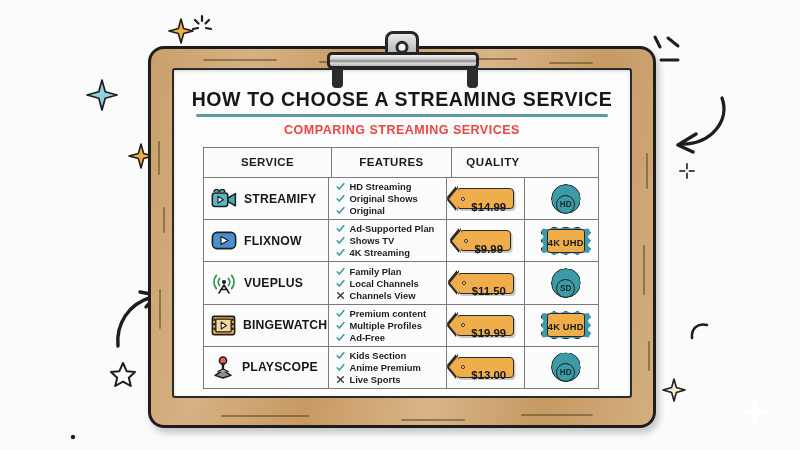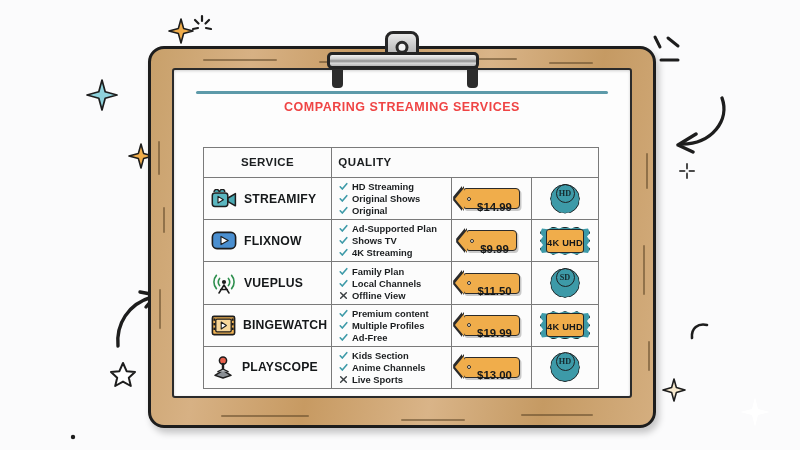--- a/index.html
+++ b/index.html
@@ -84,21 +84,21 @@
     display: flex; flex-direction: column;
   }
   .trow { display: flex; flex: 1; border-bottom: 1.4px solid #7a7a7a; }
   .trow:last-child { border-bottom: none; }
   #table .head-row { flex: 0 0 30px; }
   .cell { border-right: 1.4px solid #7a7a7a; display: flex; align-items: center; }
   .cell:last-child { border-right: none; }
   .c-service  { width: 128px; padding-left: 7px; gap: 7px; }
   .c-features { width: 120px; padding-left: 7px; }
   .c-price    { width: 80px; justify-content: center; }
-  .c-quality  { width: 66px; justify-content: center; }
+  .c-quality  { width: 66px; justify-content: center; margin-left: 8px; }
 
   .head-row .cell { justify-content: center; padding: 0; }
   .head-txt {
     font-size: 11.5px; font-weight: bold; letter-spacing: .4px;
     color: #1b1e20; text-align: left; line-height: 1.05;
   }
   .head-txt.two { font-size: 9.3px; }
 
   .svc-name { font-size: 12.2px; font-weight: bold; letter-spacing: .2px; color: #15181a; }
 
@@ -112,21 +112,21 @@
          box-shadow: 1.5px 2px 0 rgba(0,0,0,.2); }
   .tag:before { content:""; position:absolute; left:-9px; top:-1.6px;
          border-style: solid; border-width: 11.5px 9px 11.5px 0;
          border-color: transparent #f0ad4b transparent transparent;
          filter: drop-shadow(-1.5px 0 0 #2b2b2b) drop-shadow(0 -1.4px 0 #2b2b2b) drop-shadow(0 1.4px 0 #2b2b2b); }
   .tag .hole { position: absolute; left: 3px; top: 50%; transform: translateY(-50%);
          width: 4px; height: 4px; border-radius: 50%; background: #fdf0d8; border: 1.3px solid #2b2b2b; z-index: 2; }
   .tag .price { font-size: 11.4px; font-weight: bold; color: #15181a; position: relative; z-index: 2; }
 
   
-  .badge-circ { position: relative; width: 30px; height: 30px; display:flex; align-items:flex-start; justify-content:center;font-family:Liberation Serif, serif; }
+  .badge-circ { position: relative; width: 30px; height: 30px; display:flex; align-items:flex-end; justify-content:center; }
   .badge-circ .scallop { position: absolute; inset: 0; background: #3d9aa8; border: 1.8px solid #23292b;
         border-radius: 50%;
         clip-path: polygon(50% 0%,61% 4%,71% 1%,79% 9%,90% 10%,93% 21%,100% 29%,97% 40%,100% 50%,97% 60%,100% 71%,93% 79%,90% 90%,79% 91%,71% 99%,61% 96%,50% 100%,39% 96%,29% 99%,21% 91%,10% 90%,7% 79%,0% 71%,3% 60%,0% 50%,3% 40%,0% 29%,7% 21%,10% 10%,21% 9%,29% 1%,39% 4%); }
   .badge-circ .inner { position: relative; width: 19px; height: 19px; border-radius: 50%;
         border: 1.8px solid #1d2224; display: flex; align-items: center; justify-content: center; }
   .badge-circ .lbl { font-size: 8.2px; font-weight: bold; color: #14282c; }
 
   .badge-4k { position: relative; width: 56px; height: 28px; display:flex; align-items:center; justify-content:center; }
   .badge-4k .scallop { position: absolute; left: 3px; right: 3px; top: 0; bottom: 0; background: #3d9aa8;
         border: 1.7px solid #23292b;
@@ -224,28 +224,32 @@
   </div>
 
   <div class="clip-leg" style="left:332px;"></div>
   <div class="clip-leg" style="left:467px;"></div>
   <div id="clip-knob">
       <span class="hole"></span>
     </div>
   <div id="clip-bar"></div>
 
   <div id="title-block">
+    <div id="main-title">HOW TO CHOOSE A STREAMING SERVICE</div>
     <div id="title-rule"></div>
     <div id="subtitle">COMPARING STREAMING SERVICES</div>
   </div>
 
   <div id="table">
     <div class="trow head-row">
       <div class="cell c-service" style="justify-content:center;padding-left:0;">
         <span class="head-txt">SERVICE</span>
+      </div>
+      <div class="cell c-features" style="justify-content:center;padding-left:0;">
+        <span class="head-txt">FEATURES</span>
       </div>
       <div class="cell c-quality">
         <span class="head-txt">QUALITY</span>
       </div>
     </div>
     <div id="rows" style="display: flex; flex-direction: column; flex: 1 1 0%;">
         <div class="trow">
     <div class="cell c-service">
       <span style="display:flex;flex:none;">
               <svg width="26" height="19" viewBox="0 0 26 19">
@@ -374,21 +378,21 @@
                 </svg>
        <span>Local Channels</span>
      </div>
               <div class="feat">
        <svg class="mk" viewBox="0 0 12 12">
                   <g stroke="#3a3f42" stroke-width="1.9" stroke-linecap="round">
                     <line x1="2.2" y1="2.2" x2="9.8" y2="9.8"></line>
                     <line x1="9.8" y1="2.2" x2="2.2" y2="9.8"></line>
                   </g>
                 </svg>
-       <span>Offline View</span>
+       <span>Channels View</span>
      </div>
             </div>
     </div>
     <div class="cell c-price">
       <div class="tag">
         <span class="hole"></span>
         <span class="price">$11.50</span>
       </div>
     </div>
     <div class="cell c-quality">
@@ -473,21 +477,21 @@
               <div class="feat">
        <svg class="mk" viewBox="0 0 12 12">
                   <path d="M1.6 6.4 L4.4 9.4 L10.4 2.2" fill="none" stroke="#3d9aa8" stroke-width="2.1" stroke-linecap="round" stroke-linejoin="round"></path>
                 </svg>
        <span>Kids Section</span>
      </div>
               <div class="feat">
        <svg class="mk" viewBox="0 0 12 12">
                   <path d="M1.6 6.4 L4.4 9.4 L10.4 2.2" fill="none" stroke="#3d9aa8" stroke-width="2.1" stroke-linecap="round" stroke-linejoin="round"></path>
                 </svg>
-       <span>Anime Channels</span>
+       <span>Anime Premium</span>
      </div>
               <div class="feat">
        <svg class="mk" viewBox="0 0 12 12">
                   <g stroke="#3a3f42" stroke-width="1.9" stroke-linecap="round">
                     <line x1="2.2" y1="2.2" x2="9.8" y2="9.8"></line>
                     <line x1="9.8" y1="2.2" x2="2.2" y2="9.8"></line>
                   </g>
                 </svg>
        <span>Live Sports</span>
      </div>

